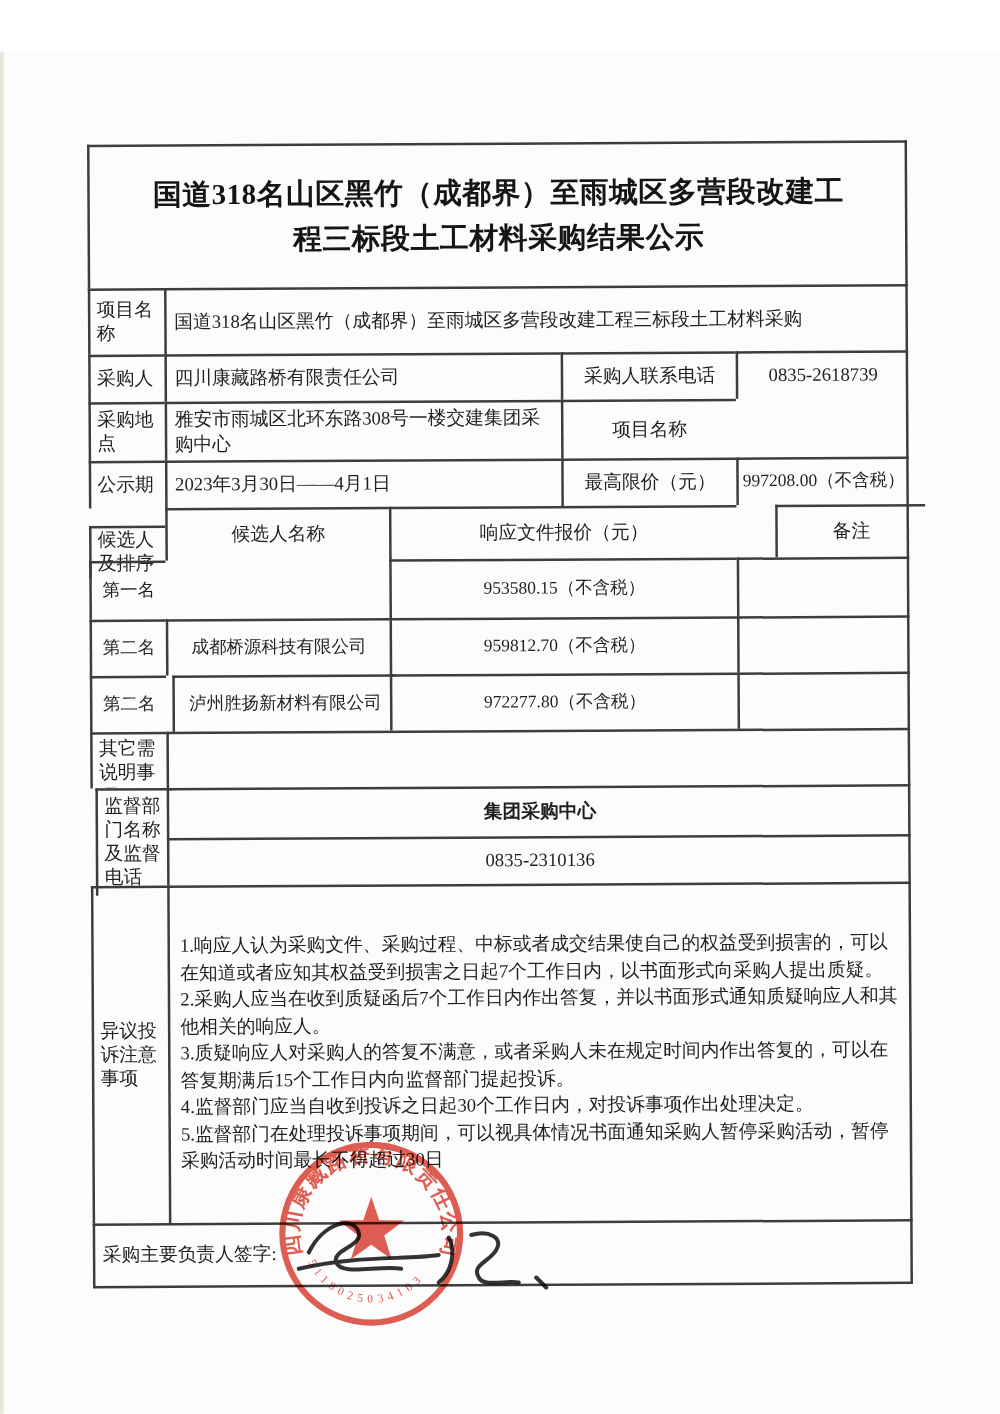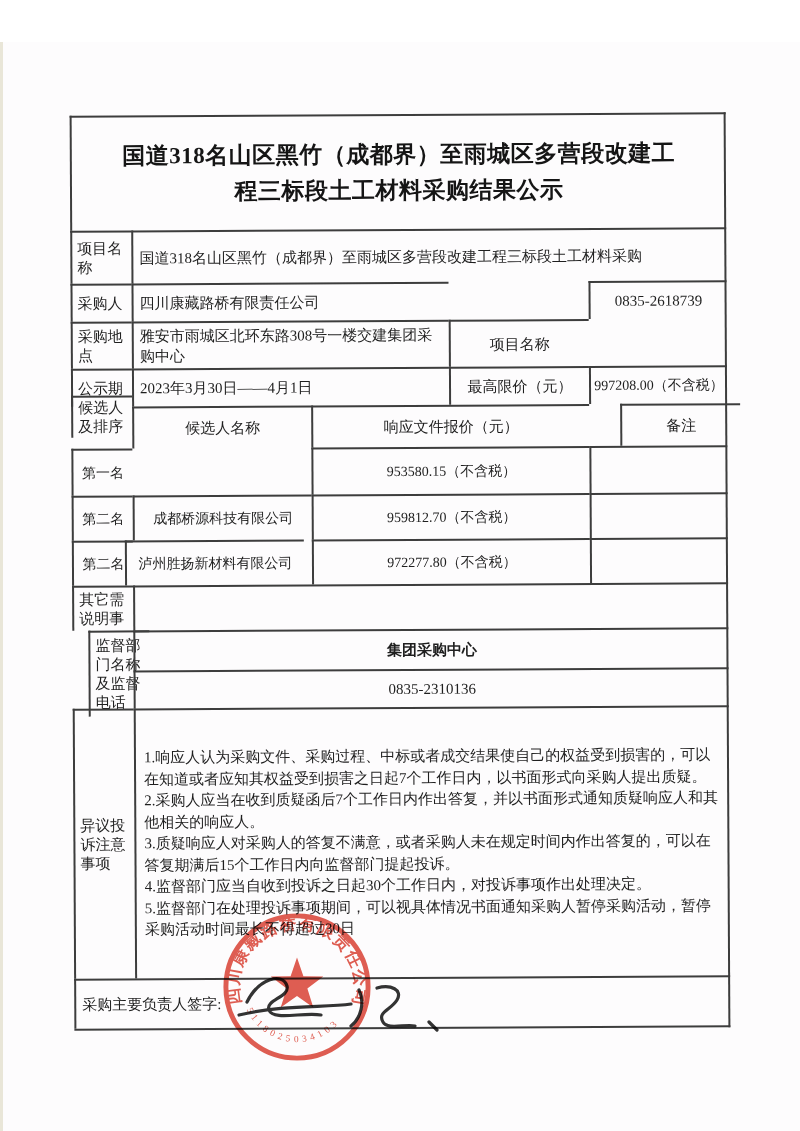--- a/index.html
+++ b/index.html
@@ -50,54 +50,55 @@
 
   <div class="table">
 
     <div class="cell title" style="left:0;top:0;width:656px;height:115px">国道318名山区黑竹（成都界）至雨城区多营段改建工程三标段土工材料采购结果公示</div>
 
     <div class="cell lab" style="left:0;top:115px;width:61px;height:53px">项目名称</div>
     <div class="cell al" style="left:61px;top:115px;width:595px;height:53px">国道318名山区黑竹（成都界）至雨城区多营段改建工程三标段土工材料采购</div>
 
     <div class="cell lab" style="left:0;top:168px;width:61px;height:38px">采购人</div>
     <div class="cell al" style="left:61px;top:168px;width:317px;height:38px">四川康藏路桥有限责任公司</div>
+    <div class="cell" style="left:378px;top:168px;width:140px;height:38px">采购人联系电话</div>
     <div class="cell" style="left:518px;top:168px;width:138px;height:38px">0835-2618739</div>
 
     <div class="cell lab" style="left:0;top:206px;width:61px;height:47px">采购地点</div>
     <div class="cell al" style="left:61px;top:206px;width:317px;height:47px">雅安市雨城区北环东路308号一楼交建集团采购中心</div>
     <div class="cell" style="left:378px;top:206px;width:140px;height:47px">项目名称</div>
 
     <div class="cell lab" style="left:0;top:253px;width:61px;height:38px">公示期</div>
     <div class="cell al" style="left:61px;top:253px;width:317px;height:38px">2023年3月30日——4月1日</div>
     <div class="cell" style="left:378px;top:253px;width:140px;height:38px">最高限价（元）</div>
     <div class="cell sm" style="left:518px;top:253px;width:138px;height:38px">997208.00（不含税）</div>
 
-    <div class="cell lab" style="left:0;top:280px;width:61px;height:42px">候选人及排序</div>
+    <div class="cell lab" style="left:0;top:305px;width:61px;height:42px">候选人及排序</div>
     <div class="cell" style="left:61px;top:291px;width:179px;height:42px">候选人名称</div>
     <div class="cell" style="left:240px;top:291px;width:278px;height:42px">响应文件报价（元）</div>
     <div class="cell" style="left:549px;top:291px;width:120px;height:42px">备注</div>
 
     <div class="cell sm" style="left:0;top:333px;width:61px;height:47px">第一名</div>
     <div class="cell sm" style="left:240px;top:333px;width:278px;height:47px">953580.15（不含税）</div>
     <div class="cell" style="left:518px;top:333px;width:138px;height:47px"></div>
 
     <div class="cell sm" style="left:0;top:380px;width:61px;height:45px">第二名</div>
     <div class="cell sm" style="left:61px;top:380px;width:179px;height:45px">成都桥源科技有限公司</div>
     <div class="cell sm" style="left:240px;top:380px;width:278px;height:45px">959812.70（不含税）</div>
     <div class="cell" style="left:518px;top:380px;width:138px;height:45px"></div>
 
     <div class="cell sm" style="left:0;top:425px;width:61px;height:45px">第二名</div>
-    <div class="cell sm" style="left:53px;top:425px;width:179px;height:45px">泸州胜扬新材料有限公司</div>
+    <div class="cell sm" style="left:66px;top:425px;width:179px;height:45px">泸州胜扬新材料有限公司</div>
     <div class="cell sm" style="left:240px;top:425px;width:278px;height:45px">972277.80（不含税）</div>
     <div class="cell" style="left:518px;top:425px;width:138px;height:45px"></div>
 
     <div class="cell lab lab-top" style="left:0;top:470px;width:61px;height:45px">其它需说明事项</div>
     <div class="cell al" style="left:61px;top:470px;width:595px;height:45px"></div>
 
-    <div class="cell lab" style="left:16px;top:515px;width:61px;height:86px">监督部门名称及监督电话</div>
+    <div class="cell lab" style="left:4px;top:515px;width:61px;height:86px">监督部门名称及监督电话</div>
     <div class="cell b" style="left:61px;top:515px;width:595px;height:40px">集团采购中心</div>
     <div class="cell" style="left:61px;top:555px;width:595px;height:38px">0835-2310136</div>
 
     <div class="cell lab" style="left:0;top:593px;width:61px;height:270px">异议投诉注意事项</div>
     <div class="cell obj" style="left:61px;top:593px;width:595px;height:270px">1.响应人认为采购文件、采购过程、中标或者成交结果使自己的权益受到损害的，可以在知道或者应知其权益受到损害之日起7个工作日内，以书面形式向采购人提出质疑。
 2.采购人应当在收到质疑函后7个工作日内作出答复，并以书面形式通知质疑响应人和其他相关的响应人。
 3.质疑响应人对采购人的答复不满意，或者采购人未在规定时间内作出答复的，可以在答复期满后15个工作日内向监督部门提起投诉。
 4.监督部门应当自收到投诉之日起30个工作日内，对投诉事项作出处理决定。
 5.监督部门在处理投诉事项期间，可以视具体情况书面通知采购人暂停采购活动，暂停采购活动时间最长不得超过30日</div>
 

